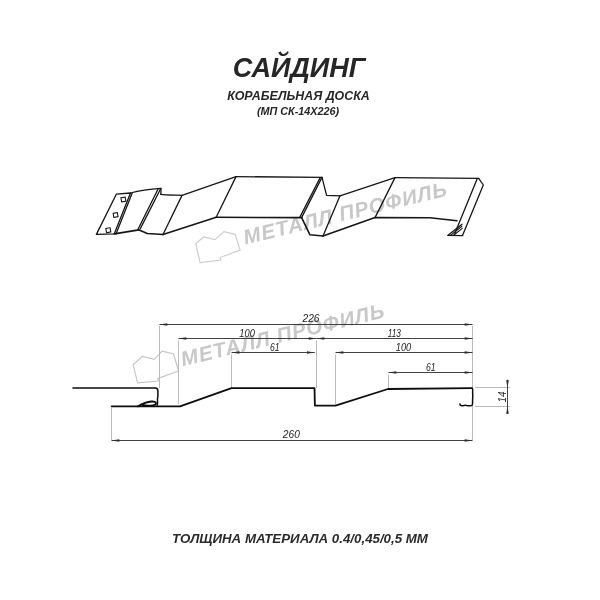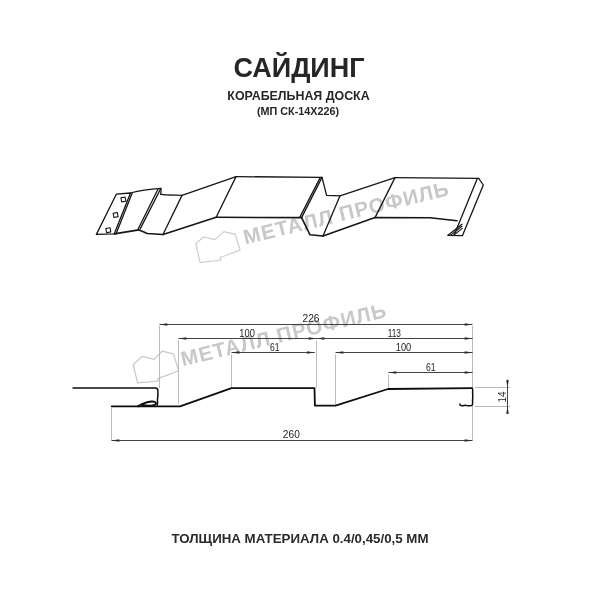--- a/index.html
+++ b/index.html
@@ -1,17 +1,17 @@
 <!DOCTYPE html>
 <html><head>
 <meta charset="utf-8">
 <style>
   html,body{margin:0;padding:0;background:#ffffff;}
   #page{position:relative;width:600px;height:600px;background:#14b8a6;overflow:hidden;
-        font-family:"Liberation Sans",sans-serif;}
+        font-family:"Liberation Sans",sans-serif;font-style:italic;}
   svg{position:absolute;left:0;top:0;}
   text{font-family:"Liberation Sans",sans-serif;-webkit-font-smoothing:antialiased;}
 </style>
 </head>
 <body>
 <div id="page">
 <svg width="600" height="600" viewBox="0 0 600 600">
 
   <rect x="0" y="0" width="600" height="600" fill="#ffffff"></rect>
 

